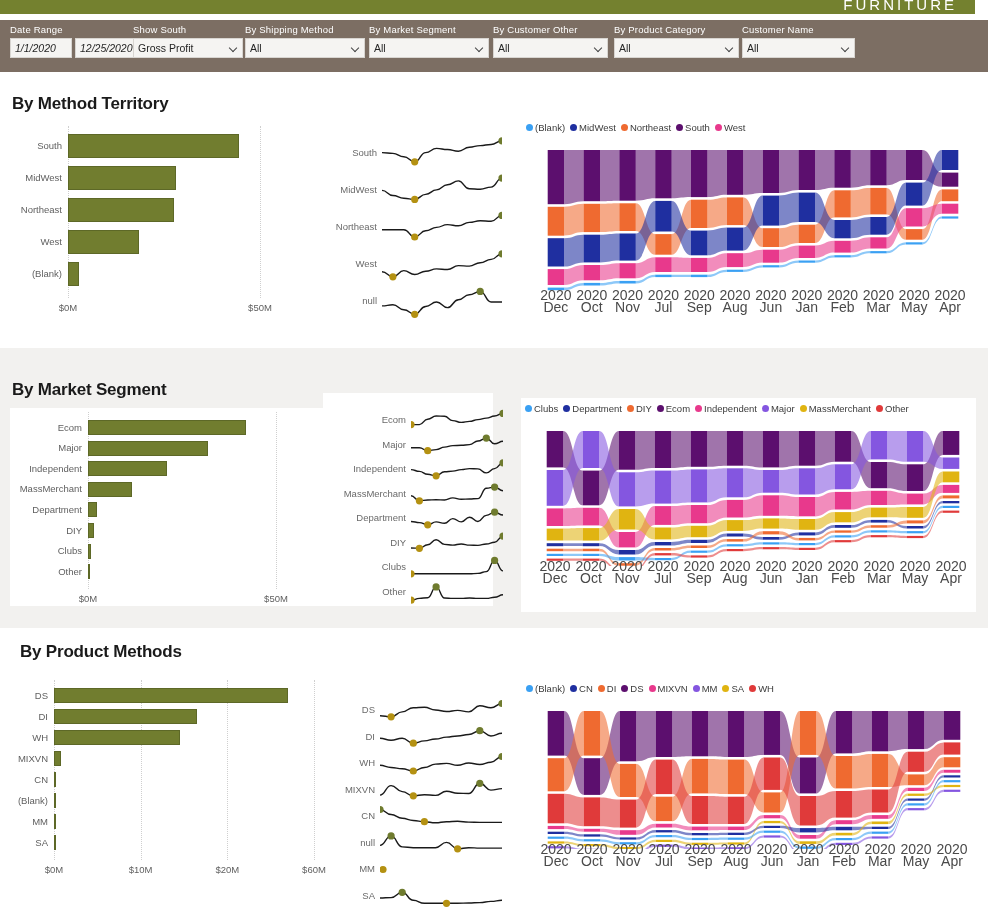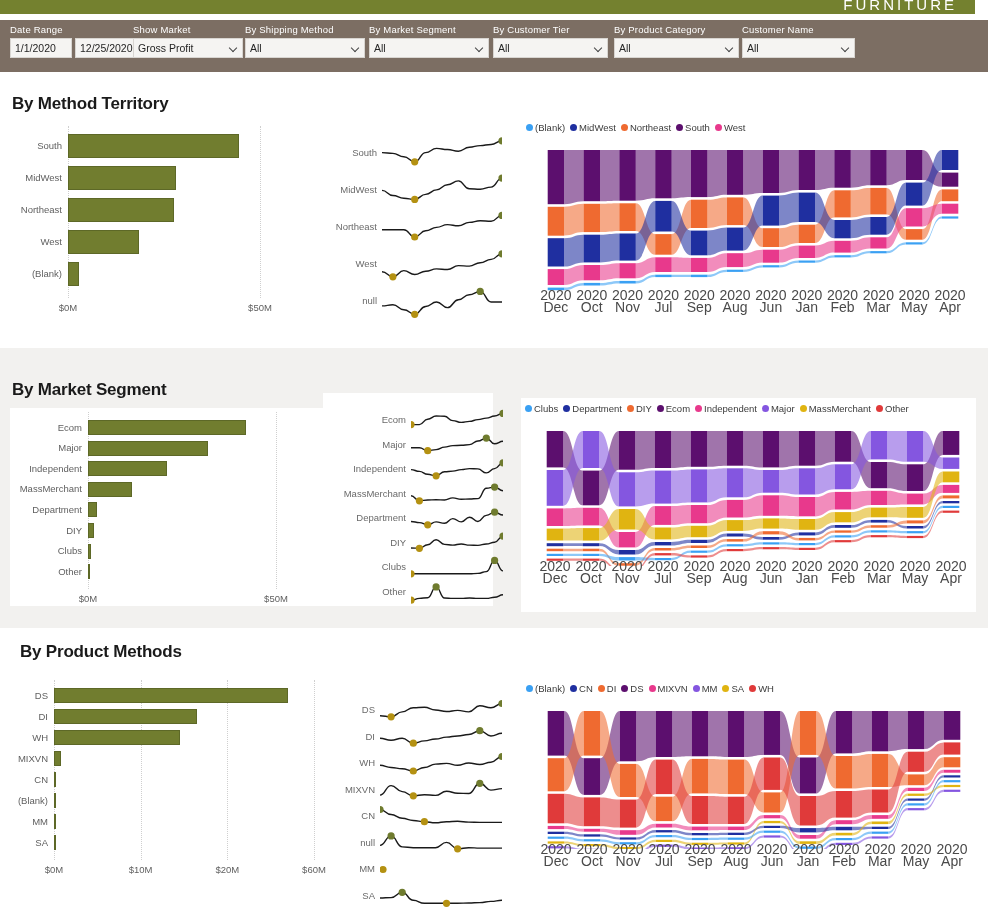--- a/index.html
+++ b/index.html
@@ -32,21 +32,21 @@
     color:#ffffff;font-size:9.5px;margin-bottom:3px;white-space:nowrap;
     letter-spacing:.2px;
   }
   .filter-input{
     background:#f5f4f2;border:1px solid #d8d5d1;
     height:20px;box-sizing:border-box;
     display:flex;align-items:center;
     font-size:10.5px;color:#252525;
     padding:0 4px;position:relative;
   }
-  .filter-input.small{width:62px;}
+  .filter-input.small{width:62px;font-style:italic;}
   .combo{justify-content:space-between;}
   .chev{
     width:9px;height:9px;flex:0 0 9px;margin-left:4px;position:relative;
   }
   .chev::before{
     content:"";position:absolute;left:1px;top:1px;
     width:5px;height:5px;border-right:1.3px solid #444;border-bottom:1.3px solid #444;
     transform:rotate(45deg);
   }
   .date-pair{display:flex;gap:3px;}
@@ -108,42 +108,42 @@
 <div class="filter-bar">
   <div id="filters-host">
       <div class="filter" style="left: 10px;">
         <div class="filter-label">Date Range</div>
         <div class="date-pair">
           <div class="filter-input small">1/1/2020</div>
           <div class="filter-input small">12/25/2020</div>
         </div>
       </div>
       <div class="filter" style="left: 133px;">
-        <div class="filter-label">Show Market</div>
+        <div class="filter-label">Show South</div>
         <div class="filter-input combo" style="width: 110px;">
           <span>Gross Profit</span>
           <span class="chev"></span>
         </div>
       </div>
       <div class="filter" style="left: 245px;">
         <div class="filter-label">By Shipping Method</div>
         <div class="filter-input combo" style="width: 120px;">
           <span>All</span>
           <span class="chev"></span>
         </div>
       </div>
       <div class="filter" style="left: 369px;">
         <div class="filter-label">By Market Segment</div>
         <div class="filter-input combo" style="width: 120px;">
           <span>All</span>
           <span class="chev"></span>
         </div>
       </div>
       <div class="filter" style="left: 493px;">
-        <div class="filter-label">By Customer Tier</div>
+        <div class="filter-label">By Customer Other</div>
         <div class="filter-input combo" style="width: 115px;">
           <span>All</span>
           <span class="chev"></span>
         </div>
       </div>
       <div class="filter" style="left: 614px;">
         <div class="filter-label">By Product Category</div>
         <div class="filter-input combo" style="width: 125px;">
           <span>All</span>
           <span class="chev"></span>

